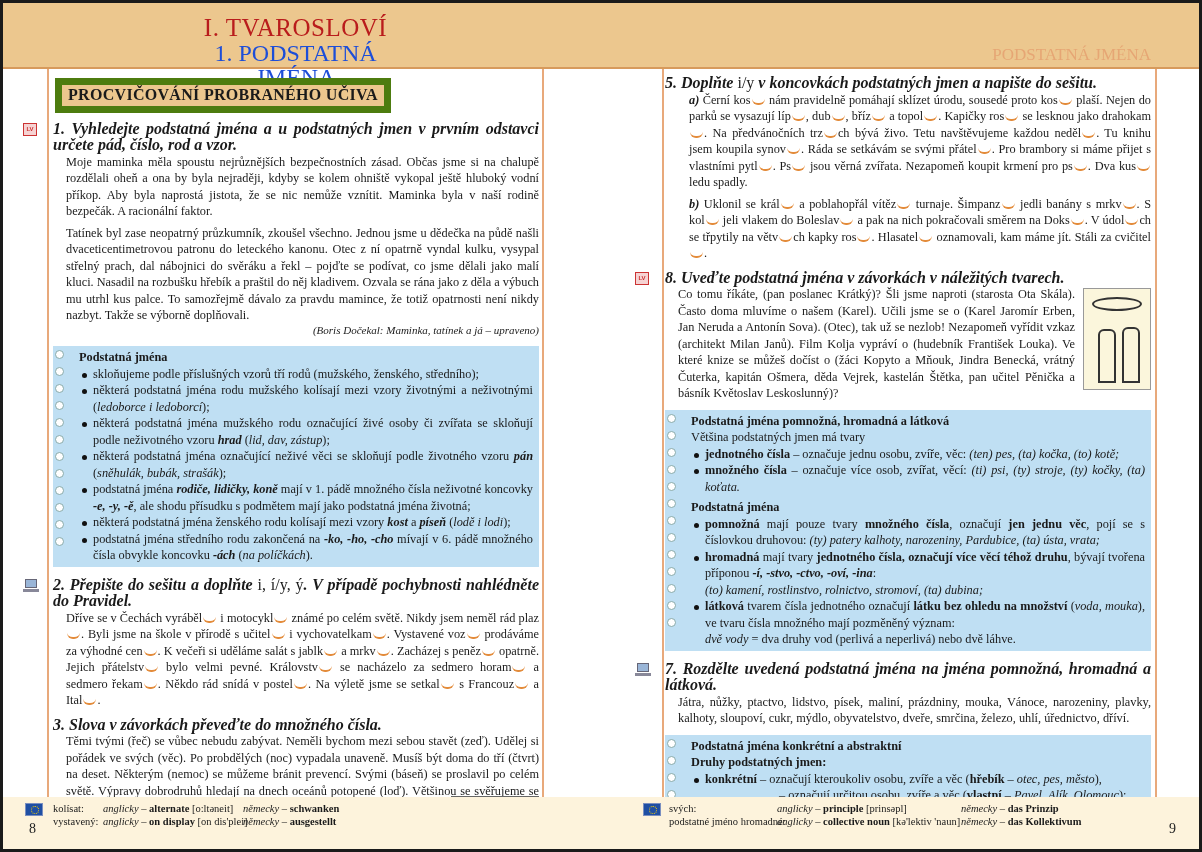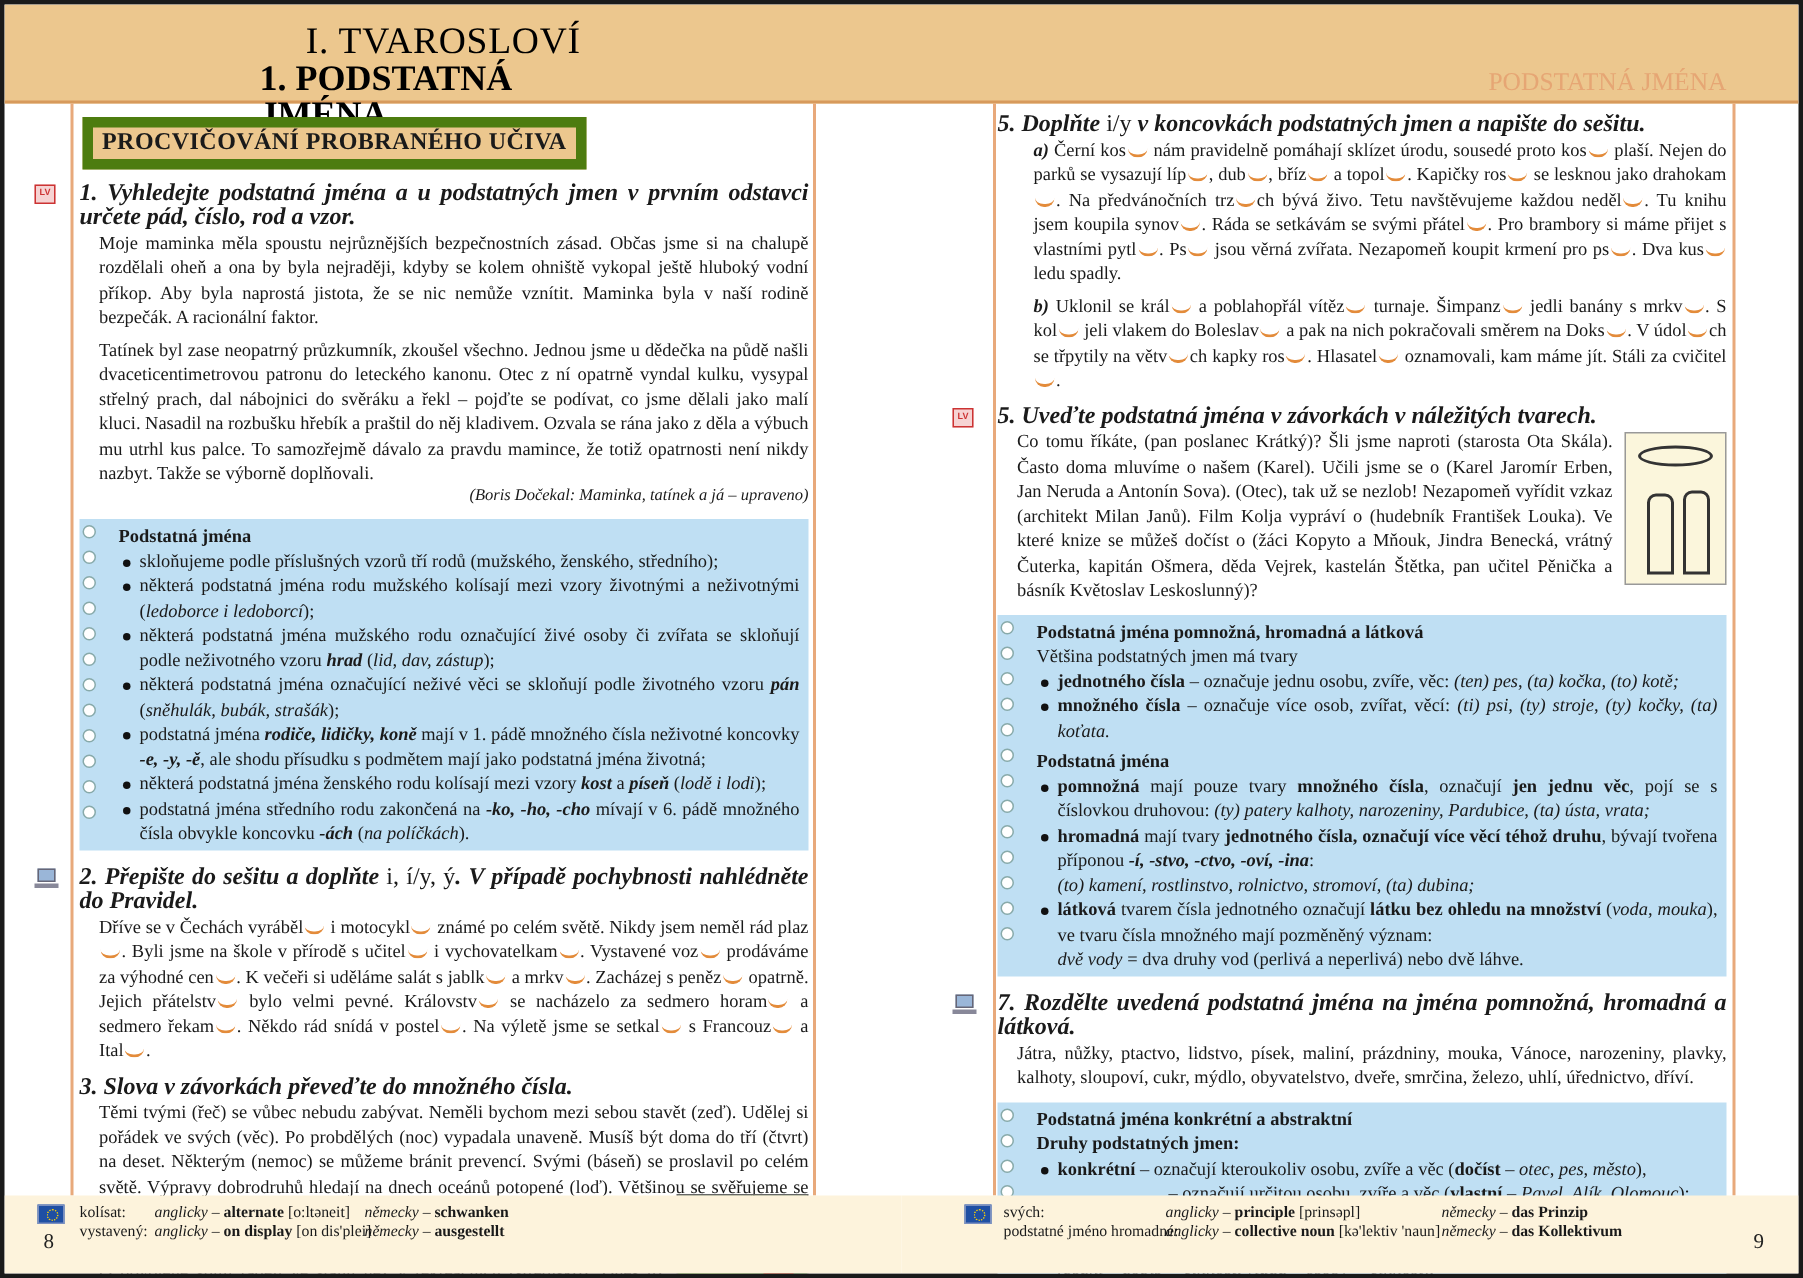--- a/index.html
+++ b/index.html
@@ -1,20 +1,20 @@
 <!DOCTYPE html>
 <html><head>
 <meta charset="utf-8">
 <style>
 *{box-sizing:border-box;margin:0;padding:0}
 body{width:1202px;height:852px;background:#1a1a1a;font-family:"Liberation Serif","DejaVu Serif",serif;color:#1a1a1a;overflow:hidden;position:relative}
 .spread{position:absolute;left:3px;top:3px;width:1196px;height:846px;background:#fff;overflow:hidden}
 .header{position:absolute;left:0;top:0;width:100%;height:66px;background:#ecc78e;border-bottom:2px solid #d79a5c}
-.ht1{position:absolute;left:170px;top:12px;width:245px;text-align:center;font-size:25px;color:#000000;font-weight:normal;letter-spacing:.5px;line-height:25px}
-.ht2{position:absolute;left:170px;top:38px;width:245px;text-align:left;font-size:24px;color:#000000;font-weight:bold;line-height:24px}
+.ht1{position:absolute;left:170px;top:12px;width:245px;text-align:center;font-size:25px;color:#b91c1c;font-weight:normal;letter-spacing:.5px;line-height:25px}
+.ht2{position:absolute;left:170px;top:38px;width:245px;text-align:center;font-size:24px;color:#1d4ed8;font-weight:normal;line-height:24px}
 .hr{position:absolute;right:48px;top:42px;font-size:17px;color:#e6a674;line-height:20px}
 .vline{position:absolute;width:2px;background:#e8a97b}
 .footer{position:absolute;top:794px;height:52px;background:#fdf3dc}
 .fl{left:0;width:598px}.fr{left:598px;width:598px}
 .eu{position:absolute;width:18px;height:13px;background:#1f4fa3;border:1px solid #7a8fc0}
 .eu::after{content:"";position:absolute;left:5px;top:2px;width:6px;height:6px;border-radius:50%;border:1px dotted #ffd300}
 .pgnum{position:absolute;font-size:14px;color:#222}
 .gl{position:absolute;font-size:10.5px;line-height:13px;white-space:nowrap}
 .gl i{font-style:italic}.gl b{font-weight:bold}
 .page{position:absolute;top:66px;font-size:12.3px;line-height:16.5px;text-align:justify}
@@ -143,21 +143,21 @@
     <div class="ex">
       <div class="exh"><span>5. Doplňte </span><span class="up">i/y</span><span> v koncovkách podstatných jmen a napište do sešitu.</span></div>
       <div class="exb" style="padding-left:24px">
         <p><b><i>a)</i></b> <span>Černí kos<span class="blank"></span> nám pravidelně pomáhají sklízet úrodu, sousedé proto kos<span class="blank"></span> plaší. Nejen do parků se vysazují líp<span class="blank"></span>, dub<span class="blank"></span>, bříz<span class="blank"></span> a topol<span class="blank"></span>. Kapičky ros<span class="blank"></span> se lesknou jako drahokam<span class="blank"></span>. Na předvánočních trz<span class="blank"></span>ch bývá živo. Tetu navštěvujeme každou neděl<span class="blank"></span>. Tu knihu jsem koupila synov<span class="blank"></span>. Ráda se setkávám se svými přátel<span class="blank"></span>. Pro brambory si máme přijet s vlastními pytl<span class="blank"></span>. Ps<span class="blank"></span> jsou věrná zvířata. Nezapomeň koupit krmení pro ps<span class="blank"></span>. Dva kus<span class="blank"></span> ledu spadly.</span></p>
         <p><b><i>b)</i></b> <span>Uklonil se král<span class="blank"></span> a poblahopřál vítěz<span class="blank"></span> turnaje. Šimpanz<span class="blank"></span> jedli banány s mrkv<span class="blank"></span>. S kol<span class="blank"></span> jeli vlakem do Boleslav<span class="blank"></span> a pak na nich pokračovali směrem na Doks<span class="blank"></span>. V údol<span class="blank"></span>ch se třpytily na větv<span class="blank"></span>ch kapky ros<span class="blank"></span>. Hlasatel<span class="blank"></span> oznamovali, kam máme jít. Stáli za cvičitel<span class="blank"></span>.</span></p>
       </div>
     </div>
 
     <div class="ex">
       <div class="icon lv">LV</div>
-      <div class="exh">5. Uveďte podstatná jména v závorkách v náležitých tvarech.</div>
+      <div class="exh">8. Uveďte podstatná jména v závorkách v náležitých tvarech.</div>
       <div class="exb">
         <div class="drawing">
             <span class="fish"></span>
           </div>
         <p>Co tomu říkáte, (pan poslanec Krátký)? Šli jsme naproti (starosta Ota Skála). Často doma mluvíme o našem (Karel). Učili jsme se o (Karel Jaromír Erben, Jan Neruda a Antonín Sova). (Otec), tak už se nezlob! Nezapomeň vyřídit vzkaz (architekt Milan Janů). Film Kolja vypráví o (hudebník František Louka). Ve které knize se můžeš dočíst o (žáci Kopyto a Mňouk, Jindra Benecká, vrátný Čuterka, kapitán Ošmera, děda Vejrek, kastelán Štětka, pan učitel Pěnička a básník Květoslav Leskoslunný)?</p>
       </div>
     </div>
 
     <div class="box">
       <div class="rings">
@@ -200,21 +200,21 @@
       <div class="rings">
           <div class="ring"></div>
           <div class="ring"></div>
           <div class="ring"></div>
           <div class="ring"></div>
           <div class="ring"></div>
           <div class="ring"></div>
         </div>
       <div class="bh">Podstatná jména konkrétní a abstraktní</div>
       <div class="bh">Druhy podstatných jmen:</div>
-      <div class="bul"><b>konkrétní</b><span> – označují kteroukoliv osobu, zvíře a věc (</span><b>dočíst</b><span> – </span><i>otec, pes, město</i><span>),</span></div>
+      <div class="bul"><b>konkrétní</b><span> – označují kteroukoliv osobu, zvíře a věc (</span><b>hřebík</b><span> – </span><i>otec, pes, město</i><span>),</span></div>
       <div class="ind" style="padding-left:88px"><span>– označují určitou osobu, zvíře a věc (</span><b>vlastní</b><span> – </span><i>Pavel, Alík, Olomouc</i><span>);</span></div>
       <div class="bul"><b>abstraktní</b><span> – označují vlastnosti, děje a vztahy (</span><i>srdečnost, obdivování, láska, přátelství</i><span>);</span></div>
       <div class="bul"><span>některá podstatná jména mají v jedné souvislosti význam konkrétní, v jiné abstraktní</span><br><i>(psaní – dopis × činnost, vláda – osoby × činnost).</i></div>
     </div>
 
     <div class="ex">
       <div class="icon people">
           <span style="left:1px;background:#9fc7c9"></span>
           <span style="left:11px;background:#e4b6c8"></span>
         </div>

